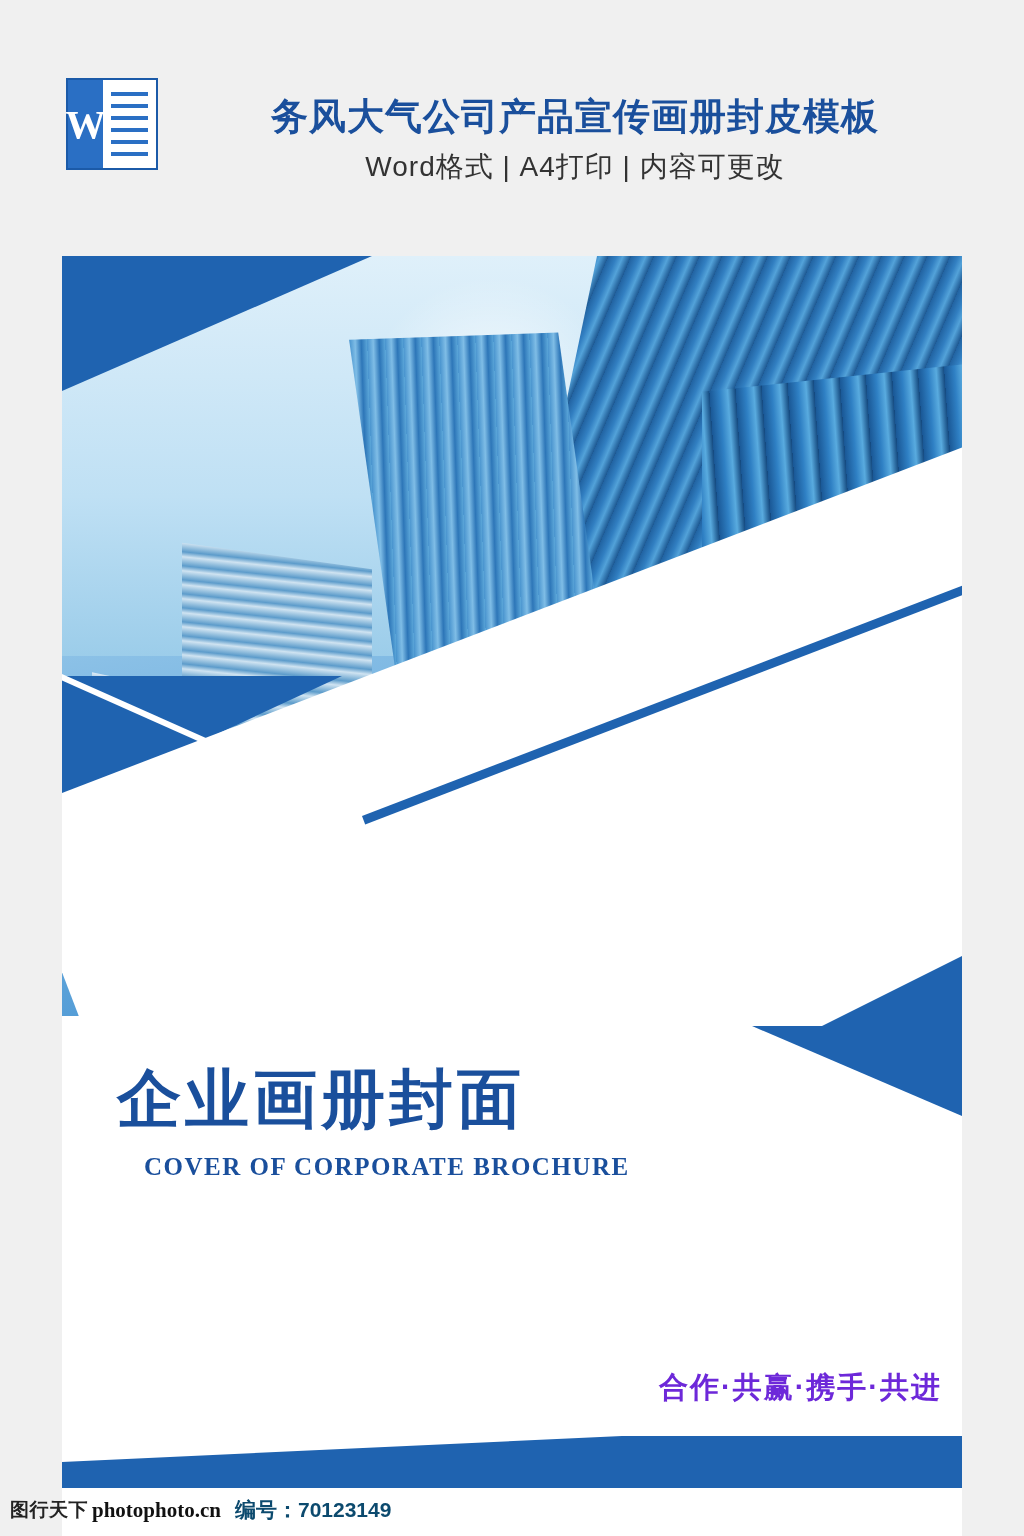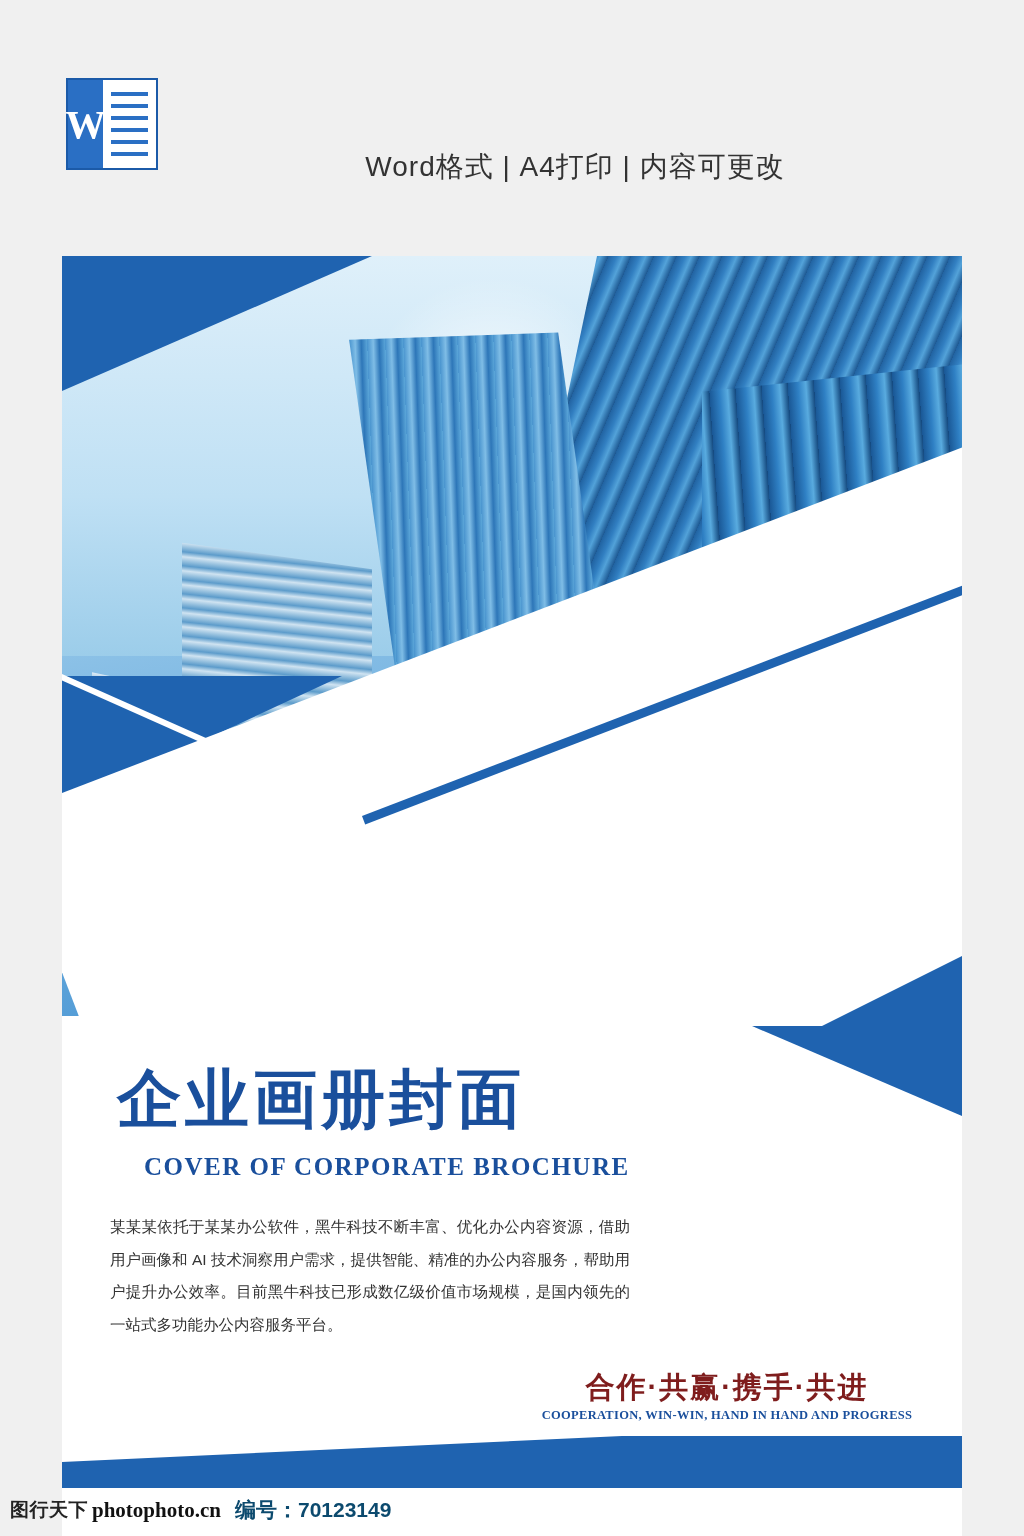--- a/index.html
+++ b/index.html
@@ -249,24 +249,24 @@
     color: #333333;
     text-align: justify;
   }
 
   
   .slogan-cn {
     position: absolute;
     right: 20px;
     top: 1112px;
     width: 430px;
-    text-align: center;
+    text-align: right;
     font-size: 29px;
     font-weight: bold;
-    color: #7f1d1d;
+    color: #6d28d9;
     letter-spacing: 2px;
   }
   .slogan-en {
     position: absolute;
     right: 20px;
     top: 1152px;
     width: 430px;
     text-align: center;
     font-size: 12.5px;
     font-weight: bold;
@@ -343,20 +343,21 @@
     <div class="wi-right">
       <i></i>
         <i></i>
         <i></i>
         <i></i>
         <i></i>
         <i></i>
     </div>
   </div>
 
+  <div class="header-title">务风大气公司产品宣传画册封皮模板</div>
   <div class="header-sub">Word格式 | A4打印 | 内容可更改</div>
 </div>
 
 <div class="poster">
 
   <div class="photo">
     <div class="sky"></div>
     <div class="glow"></div>
     <div class="bldg b1"></div>
     <div class="bldg b1b"></div>
@@ -371,24 +372,22 @@
   <div class="shape-tl"></div>
   <div class="shape-ml"></div>
   <div class="shape-ml2"></div>
   <div class="diag-white"></div>
   <div class="diag-blue-line"></div>
   <div class="shape-rt"></div>
   <div class="shape-rt2"></div>
 
   <div class="title-cn">企业画册封面</div>
   <div class="title-en">COVER OF CORPORATE BROCHURE</div>
-  <div class="body-text">某某某依托于某某办公软件，黑牛科技不断丰富、优化办公内容资源，借助用户画像和 AI 技术洞察用户需求，提供智能、精准的办公内容服务，帮助用户提升办公效率。目前黑牛科技已形成数亿级价值市场规模，是国内领先的一站式多功能办公内容服务平台。</div>
 
   <div class="slogan-cn">合作·共赢·携手·共进</div>
-  <div class="slogan-en">COOPERATION, WIN-WIN, HAND IN HAND AND PROGRESS</div>
 
   <div class="footer"></div>
   <div class="footer-notch"></div>
 
 </div>
 
 <div class="watermark">
   <span class="wm-logo">图行天下</span>
   <span class="wm-site">photophoto.cn</span>
   <span class="wm-no">编号：</span>

